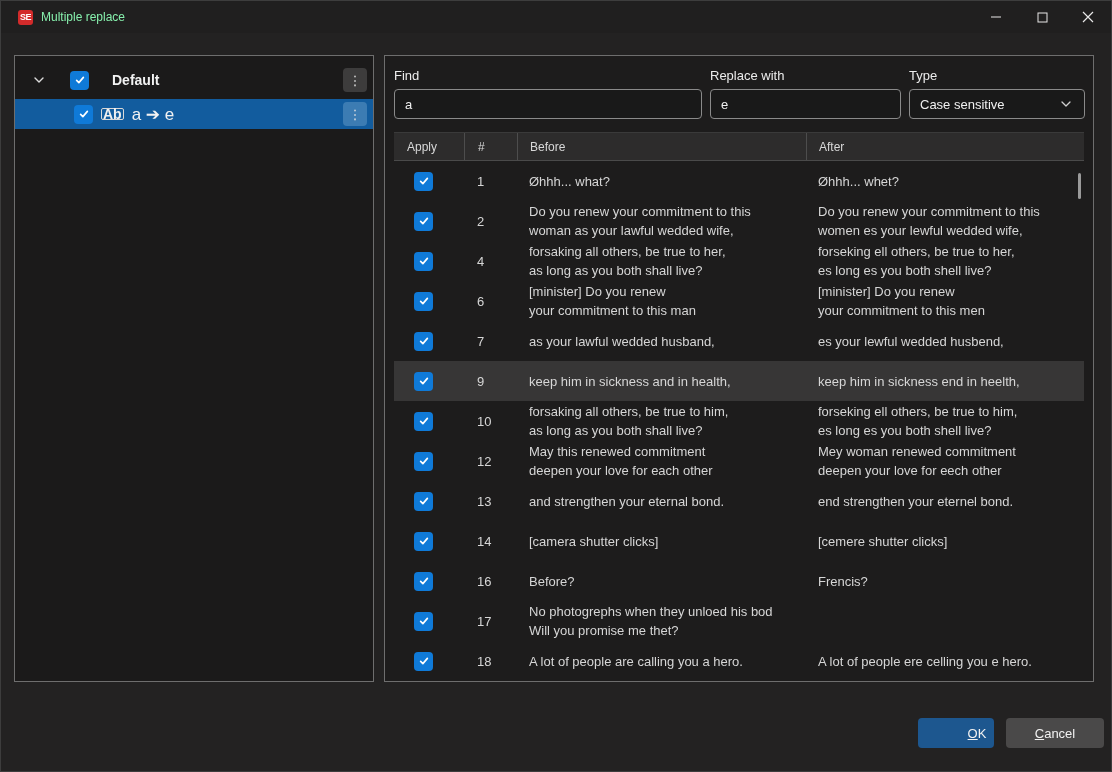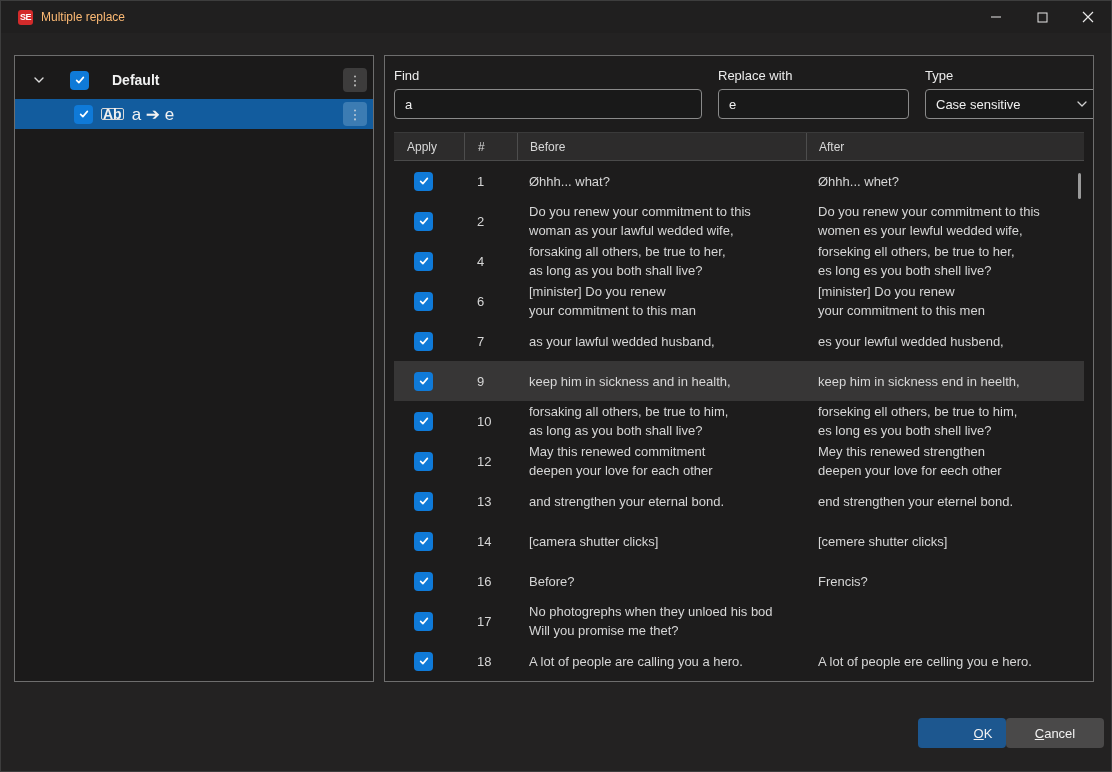--- a/index.html
+++ b/index.html
@@ -12,21 +12,21 @@
     position:relative;
     overflow:hidden;
   }
   
   .titlebar { height:32px; background:#201f1f; display:flex; align-items:center; }
   .app-logo {
     width:15px; height:15px; margin-left:17px; border-radius:3px;
     background:#d32b2b; color:#fff; font-size:9px; font-weight:bold;
     display:flex; align-items:center; justify-content:center; letter-spacing:-0.5px;
   }
-  .win-title { font-size:12px; color:#fdba74; margin-left:8px; flex:1; }
+  .win-title { font-size:12px; color:#86efac; margin-left:8px; flex:1; }
   .win-controls { display:flex; height:32px; }
   .win-btn { width:46px; height:32px; display:flex; align-items:center; justify-content:center; color:#e8e8e8; }
   .win-btn svg { display:block; }
   
   .left-panel {
     position:absolute; left:13px; top:54px; width:360px; height:627px;
     border:1px solid #6e6e6e; background:#1b1a1a; padding-top:9px;
   }
   .tree-row { display:flex; align-items:center; height:30px; }
   .tree-row.group { padding:0 6px 0 16px; gap:23px; }
@@ -45,21 +45,21 @@
   .kebab {
     width:24px; height:24px; border-radius:4px; background:#3d3c3c; color:#e0e0e0;
     display:flex; align-items:center; justify-content:center; font-size:13px; flex:0 0 auto;
   }
   .tree-row.rule .kebab { background:#3c7cb3; }
   .right-panel {
     position:absolute; left:383px; top:54px; width:710px; height:627px;
     border:1px solid #6e6e6e; background:#1d1c1c; padding:12px 9px 0; overflow:hidden;
   }
   
-  .form-row { display:flex; gap:16px;justify-content:space-between; }
+  .form-row { display:flex; gap:8px;justify-content:space-between; }
   .field { display:flex; flex-direction:column; }
   .field-label { font-size:13px; color:#ececec; margin-bottom:6px; }
   .text-input, .select {
     height:30px; background:#191919; border:1px solid #8a8a8a; border-radius:4px;
     color:#f0f0f0; font-size:13px; padding:0 10px;
     font-family:"Liberation Sans", sans-serif; outline:none;
   }
   .f-find { width:308px; } .f-find .text-input { width:308px; }
   .f-replace { width:191px; } .f-replace .text-input { width:191px; }
   .f-type { width:176px; }
@@ -84,21 +84,21 @@
   .c.before { width:289px; padding-left:12px; padding-right:6px; }
   .c.after { flex:1; padding-left:12px; }
   .c.before div, .c.after div { white-space:nowrap; overflow:hidden; line-height:19px; }
   .scroll-thumb { position:absolute; right:3px; top:40px; width:3px; height:26px; background:#9a9a9a; border-radius:2px; }
   
   .btn {
     position:absolute; height:30px; border:none; border-radius:4px;
     font-family:"Liberation Sans", sans-serif; font-size:13px; color:#f2f2f2;
   }
   .btn::first-letter { text-decoration:underline; }
-  .btn-ok { left:917px; top:717px; width:88px; background:#1d578f;padding-left:42px; }
+  .btn-ok { left:917px; top:717px; width:76px; background:#1d578f;padding-left:42px; }
   .btn-cancel { left:1005px; top:717px; width:98px; background:#4a4949; }
 </style>
 </head>
 <body>
 
 <div class="titlebar">
   <div class="app-logo">SE</div>
   <div class="win-title">Multiple replace</div>
   <div class="win-controls">
     <div class="win-btn">
@@ -310,21 +310,21 @@
                 <path d="M3.5 8.5l3 3 6-7" stroke="#fff" stroke-width="2.2" fill="none" stroke-linecap="round" stroke-linejoin="round"></path>
               </svg>
             </span>
           </div>
           <div class="c num">12</div>
           <div class="c before">
             <div>May this renewed commitment</div>
             <div>deepen your love for each other</div>
           </div>
           <div class="c after">
-            <div>Mey this renewed strengthen</div>
+            <div>Mey woman renewed commitment</div>
             <div>deepen your love for eech other</div>
           </div>
         </div>
         <div class="trow">
           <div class="c apply">
             <span class="checkbox">
               <svg width="12" height="12" viewBox="0 0 16 16">
                 <path d="M3.5 8.5l3 3 6-7" stroke="#fff" stroke-width="2.2" fill="none" stroke-linecap="round" stroke-linejoin="round"></path>
               </svg>
             </span>

